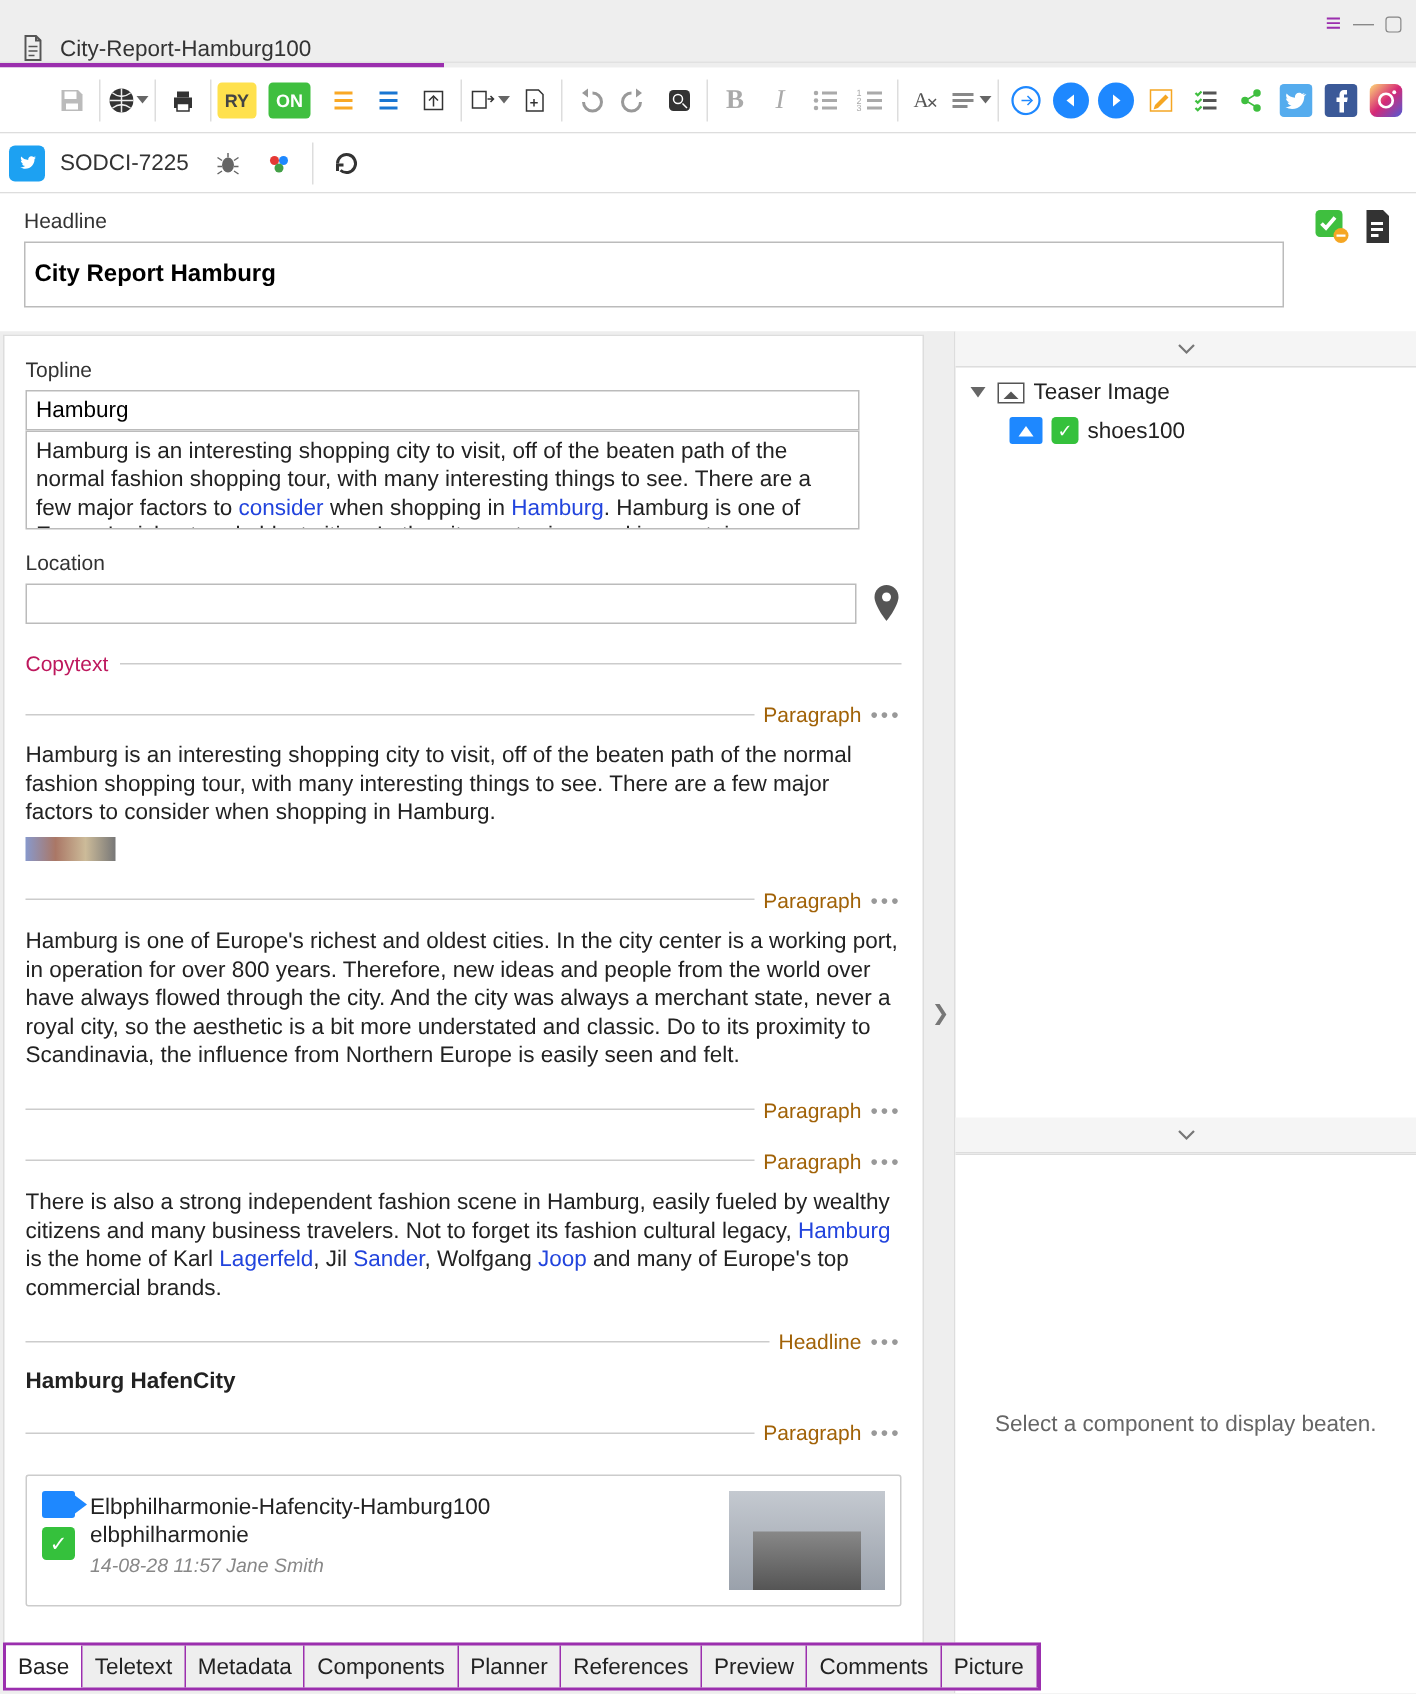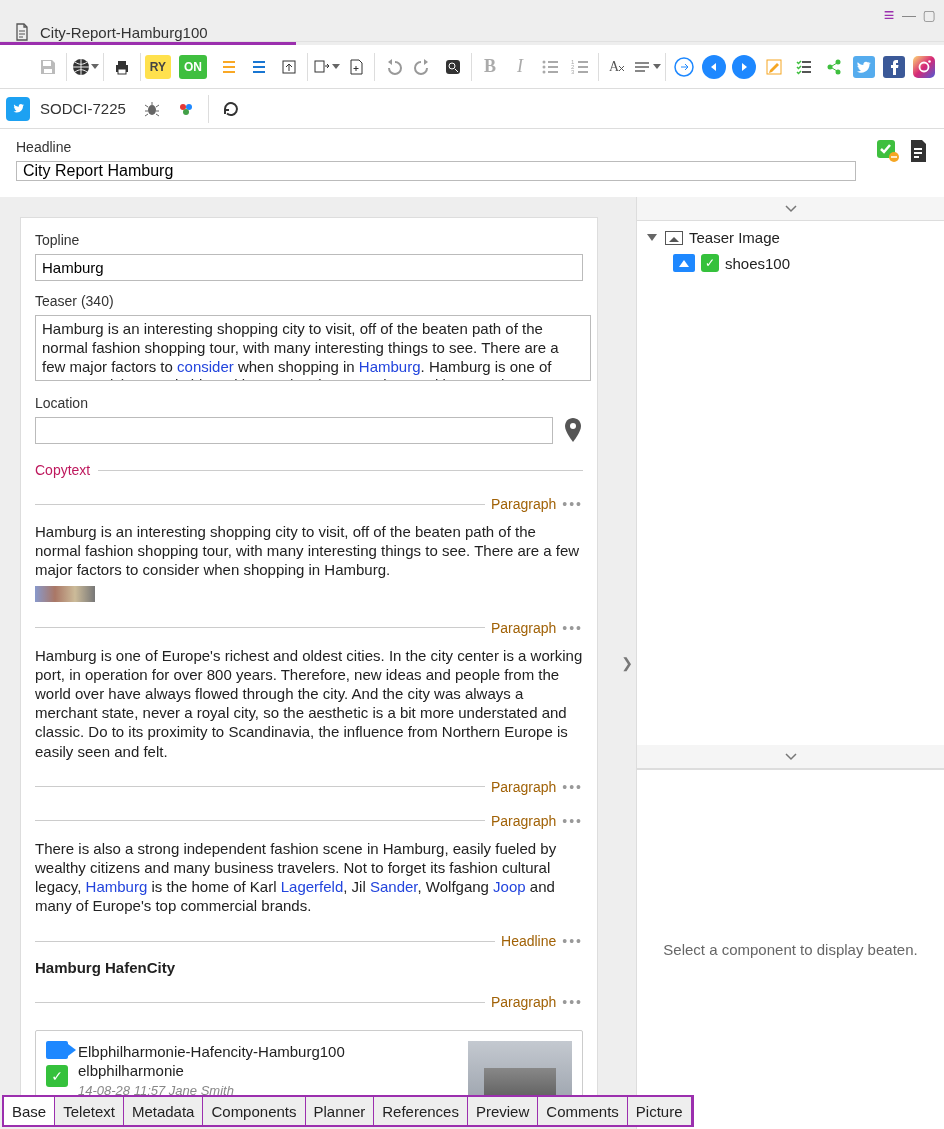--- a/index.html
+++ b/index.html
@@ -28,26 +28,26 @@
 
   
   .toolbar2 { height:40px; background:#fff; display:flex; align-items:center; padding:0 6px; gap:6px; border-bottom:1px solid #ddd;}
   .tw-badge { width:24px; height:24px; background:#1da1f2; border-radius:4px; display:flex; align-items:center; justify-content:center;}
   .doc-id { font-size:15px; color:#333; margin-left:4px; margin-right:6px;}
 
   
   .headline-sect { background:#fff; padding:10px 16px 16px 16px; display:flex; align-items:flex-start; gap:12px;}
   .headline-col { flex:1; }
   .label { font-size:14px; color:#333; margin-bottom:6px;}
-  .text-input { width:840px; max-width:100%; border:1px solid #bbb; font-size:16px; padding:0 6px; background:#fff;}
+  .text-input { width:840px; max-width:100%; border:1px solid #bbb; font-size:16px; padding:12px 6px; background:#fff;font-weight:bold;}
   .headline-icons { display:flex; gap:8px; align-items:flex-start; padding-top:0; margin-left:auto;}
 
   
   .split { flex:1; display:flex; min-height:0; background:#eee; }
-  .left { flex:1; min-width:0; padding:20px; overflow:hidden; }
+  .left { flex:1; min-width:0; padding:2px; overflow:hidden; }
   .left-card { background:#fff; border:1px solid #ddd; height:100%; overflow-y:auto; padding:14px;}
   .right { width:308px; display:flex; flex-direction:column; background:#fff; border-left:1px solid #ddd;}
   .splitter { width:18px; display:flex; align-items:center; justify-content:center; background:#eee;}
   .splitter .chev { color:#777; }
 
   .field-input { width:556px; max-width:100%; border:1px solid #bbb; font-size:15px; padding:4px 6px; background:#fff;}
   .teaser-area { width:556px; height:66px; border:1px solid #bbb; font-size:15px; padding:4px 6px; background:#fff; overflow:hidden; line-height:1.25;}
   .link { color:#2244dd; cursor:pointer;}
 
   .loc-row { display:flex; align-items:center; gap:10px; margin-top:6px;}
@@ -383,21 +383,20 @@
     </div>
   </div>
 
   <div class="split">
     <div class="left">
       <div class="left-card">
 
         <div class="label">Topline</div>
         <input class="field-input" value="Hamburg" style="">
 
-        <div class="label" style="margin-top:12px; font-weight:500;">Teaser (340)</div>
         <div class="teaser-area">
           <span>Hamburg is an interesting shopping city to visit, off of the beaten path of the normal fashion shopping tour, with many interesting things to see. There are a few major factors to </span><a class="link">consider</a><span> when shopping in </span><a class="link">Hamburg</a><span>. Hamburg is one of Europe's richest and oldest cities. In the city center is a working port, in</span>
         </div>
 
         <div class="label" style="margin-top:14px;">Location</div>
         <div class="loc-row">
           <input class="field-input" style="width: 520px;" value="">
           <span>
               <svg width="20" height="26">
                 <path d="M10 0C5.6 0 2 3.6 2 8c0 6 8 16 8 16s8-10 8-16c0-4.4-3.6-8-8-8z" fill="#555"></path>

